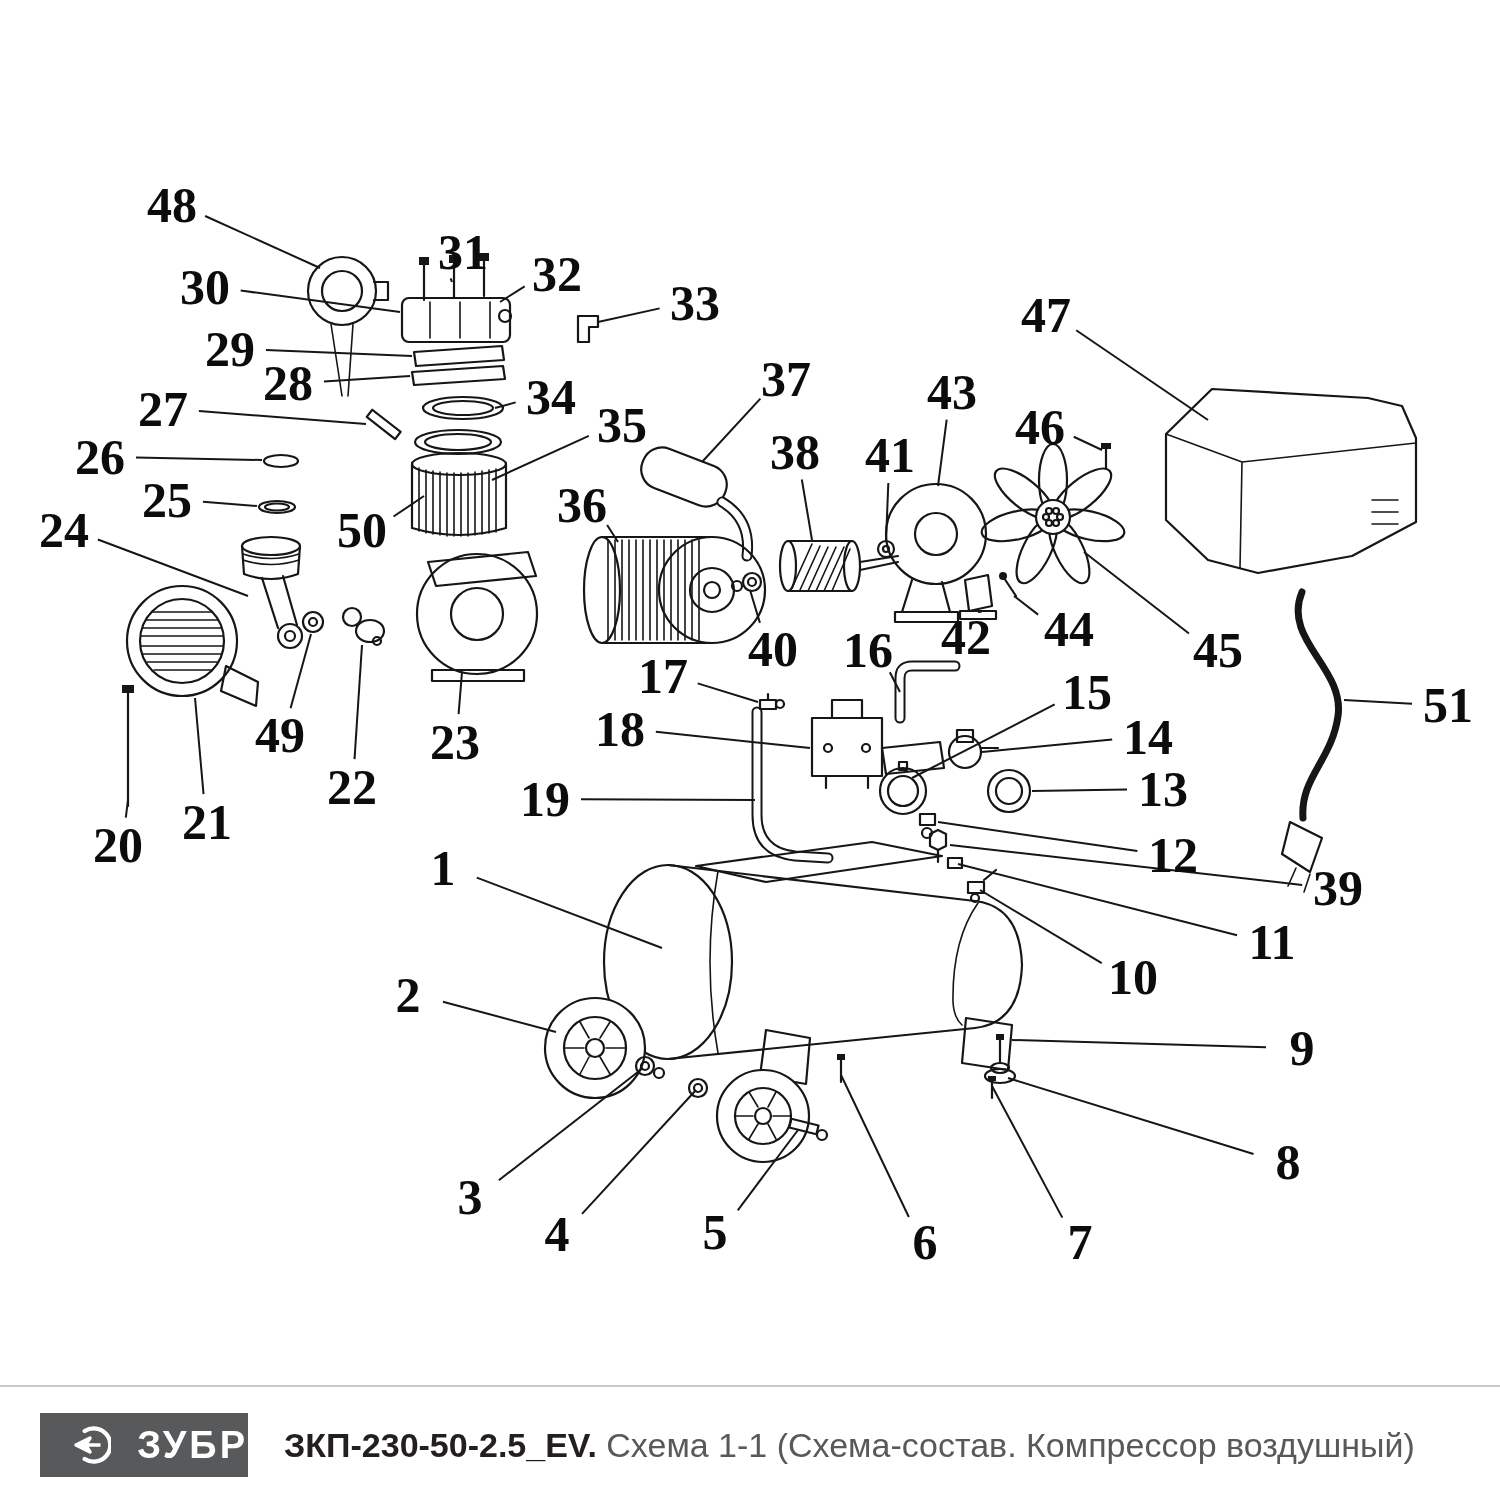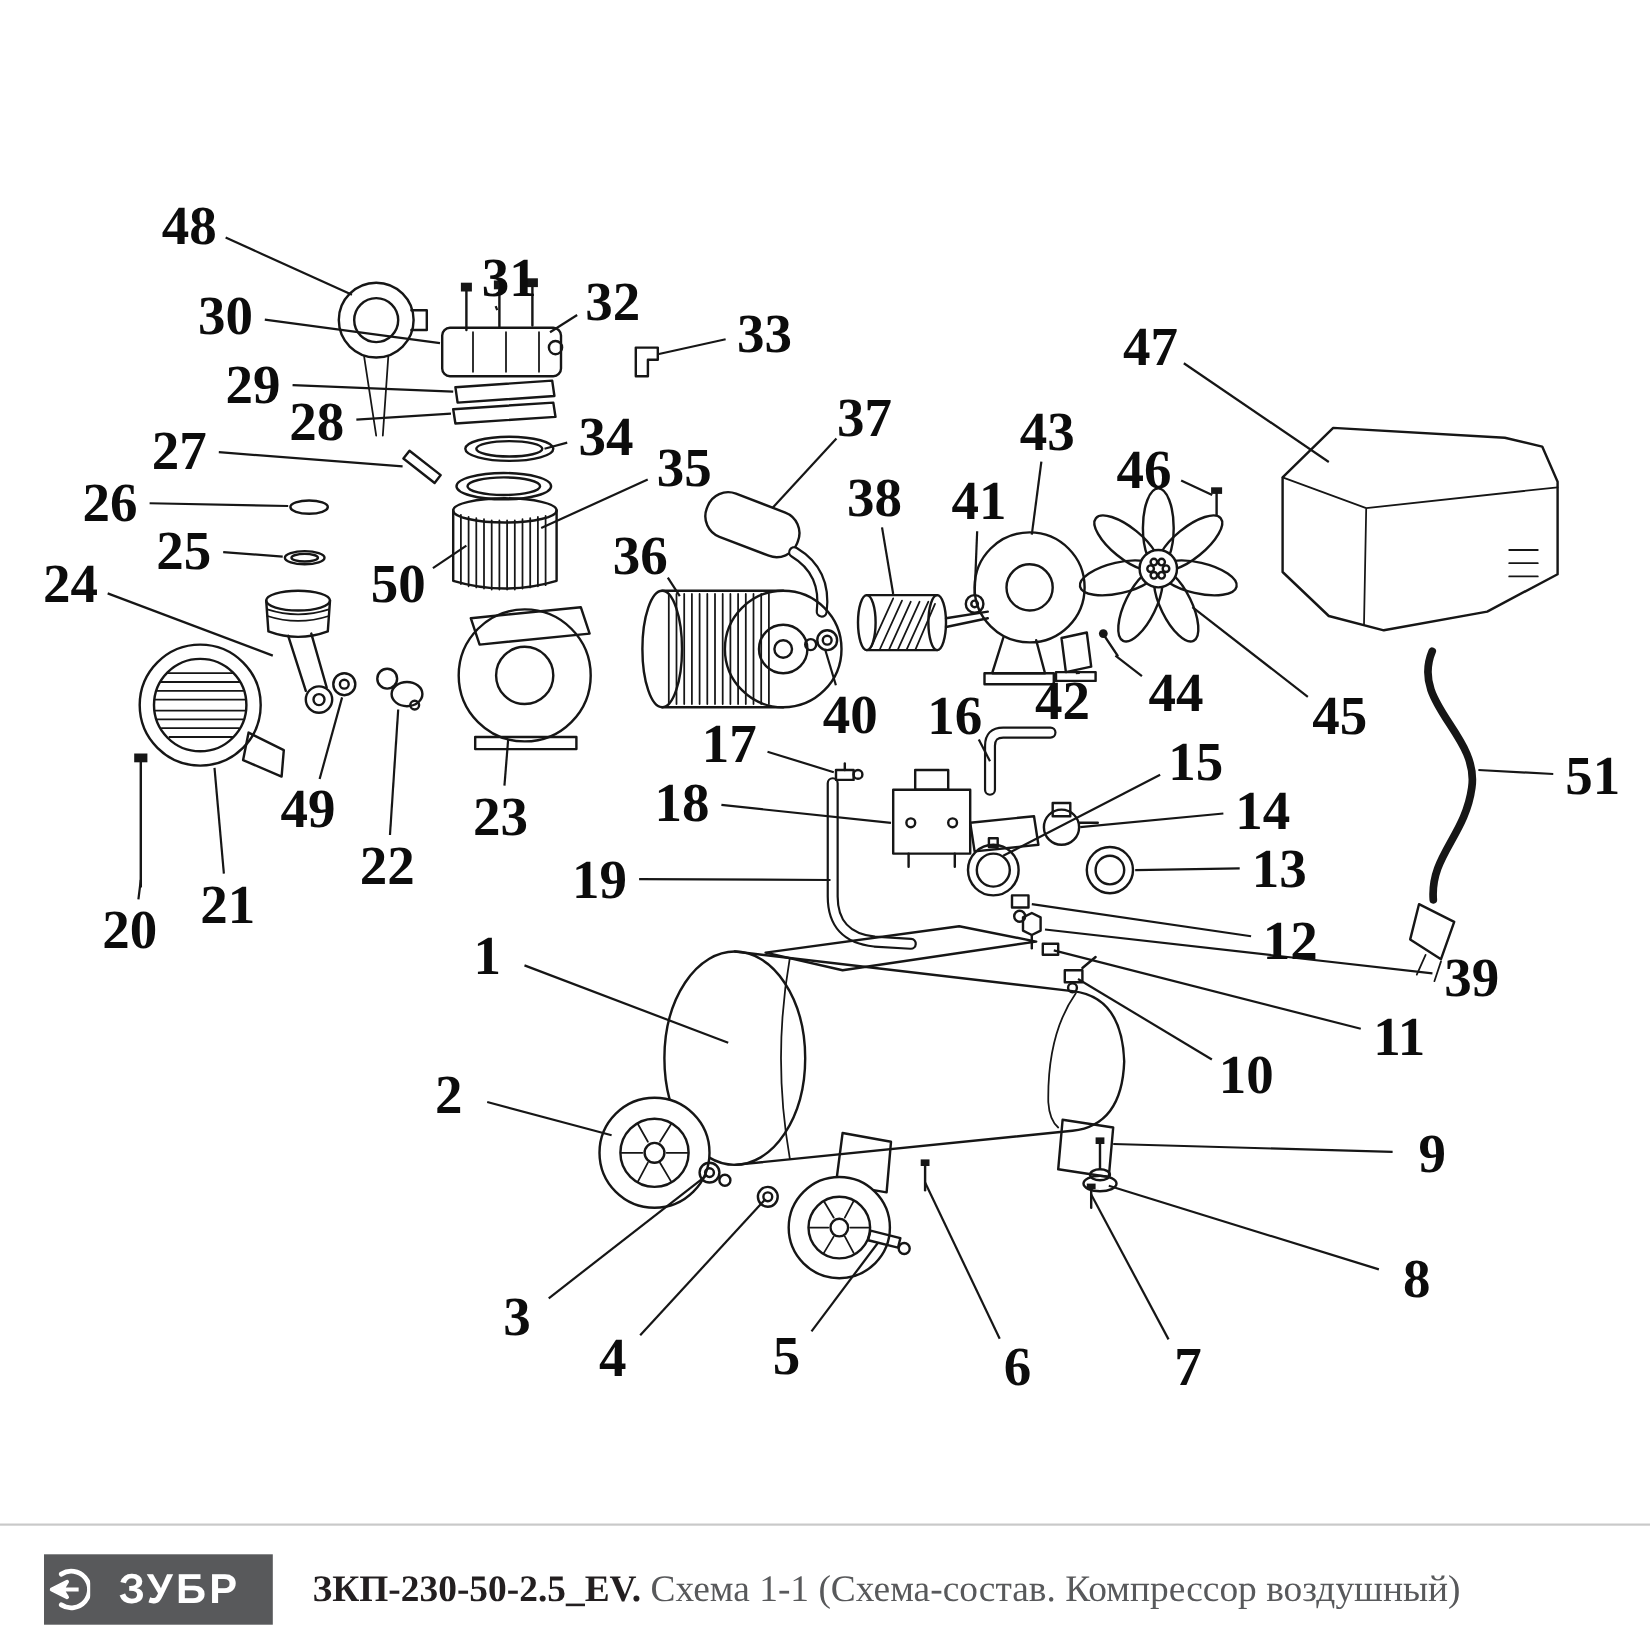--- a/index.html
+++ b/index.html
@@ -22,25 +22,25 @@
   #labels text{
     font-family:"Liberation Serif", serif;font-weight:700;font-size:50px;
     fill:#0c0c0c;text-anchor:middle;dominant-baseline:central;
   }
 
   .footer{position:absolute;left:0;top:1385px;width:1500px;height:115px;background:#fff;}
   .rule{width:1500px;height:2px;background:#c9c9c9;}
   .footer-row{display:flex;align-items:center;gap:36px;padding:26px 0 0 40px;}
   .logo{
     background:var(--logo_bg,#58595b);width:208px;height:64px;flex:0 0 auto;
-    display:flex;align-items:center;justify-content:flex-start;gap:26px;
+    display:flex;align-items:center;justify-content:flex-end;gap:26px;
   }
   .logo-icon{width:42px;height:42px;flex:0 0 auto;}
   .logo-text{color:#ffffff;font-weight:700;font-size:38px;letter-spacing:3px;line-height:1;}
-  .title{font-size:34px;color:#231f20;white-space:nowrap;font-family:Liberation Serif, serif;}
+  .title{font-size:34px;color:#231f20;white-space:nowrap;}
   .model{font-weight:700;}
   .subtitle{color:var(--subtitle_gray,#58595b);font-weight:400;}
 </style>
 </head>
 <body>
 
 <div class="diagram">
 <svg viewBox="0 0 1500 1385" xmlns="http://www.w3.org/2000/svg">
 
   <g class="art">

